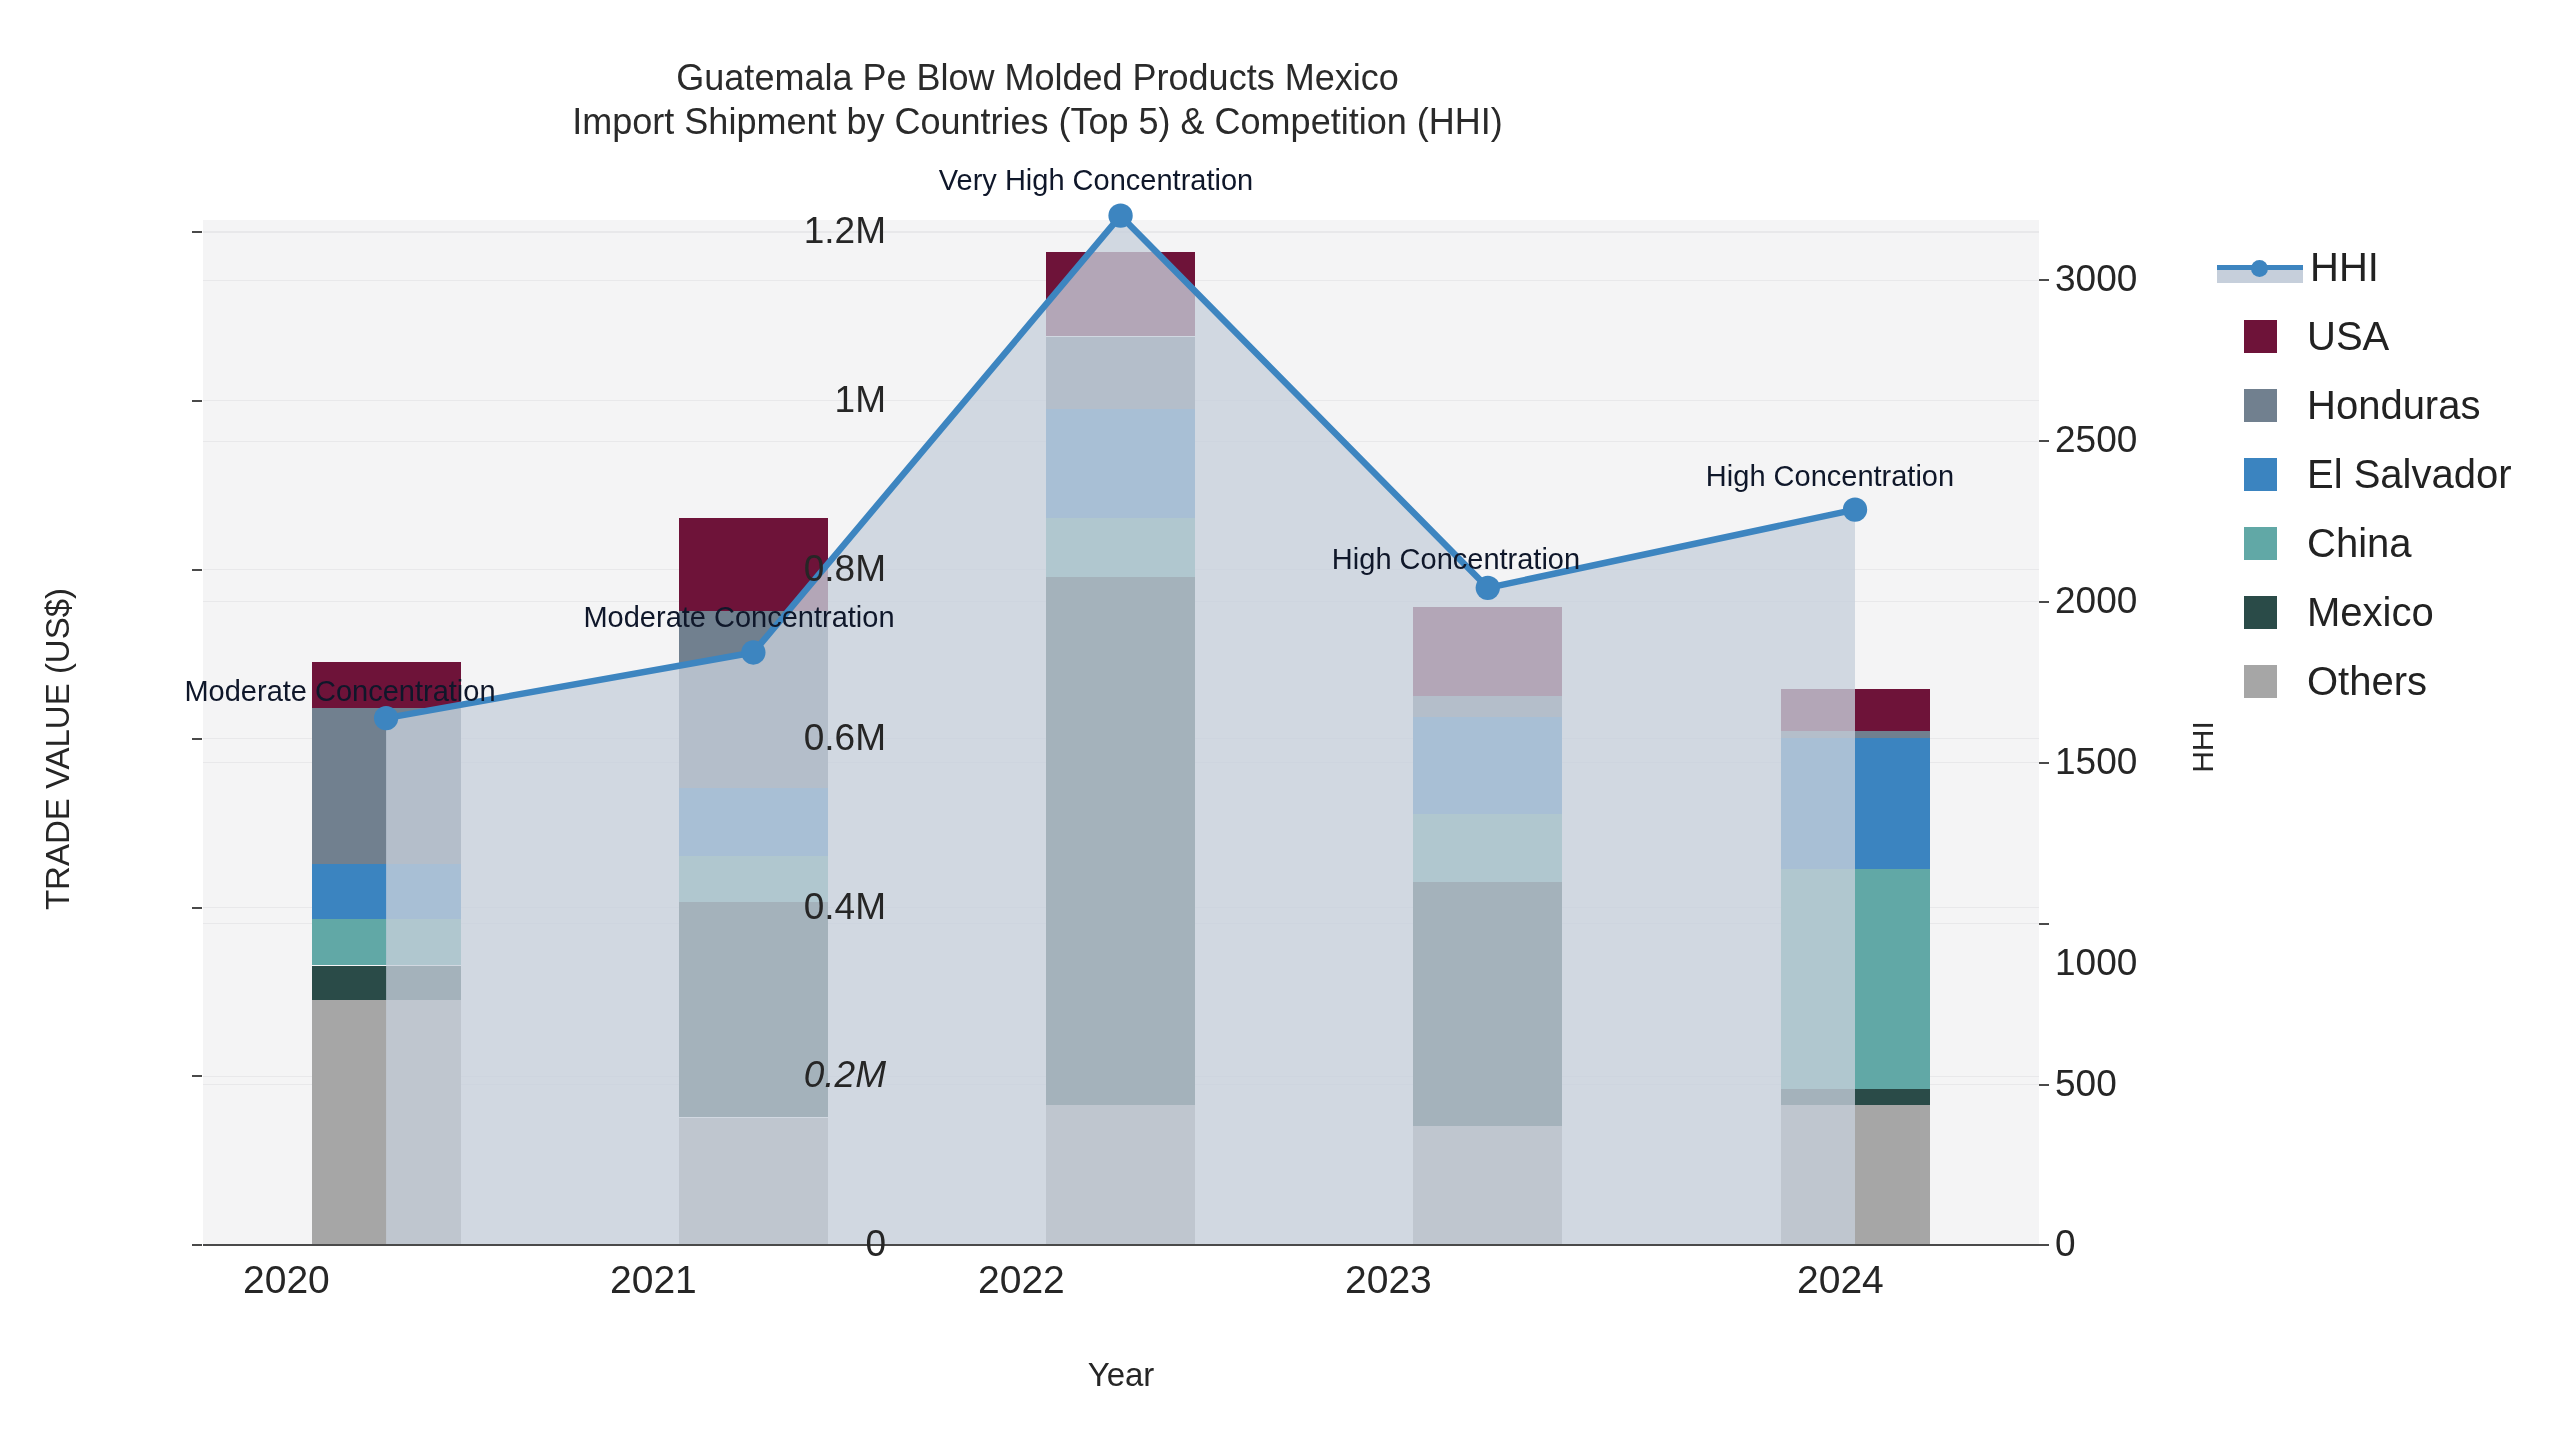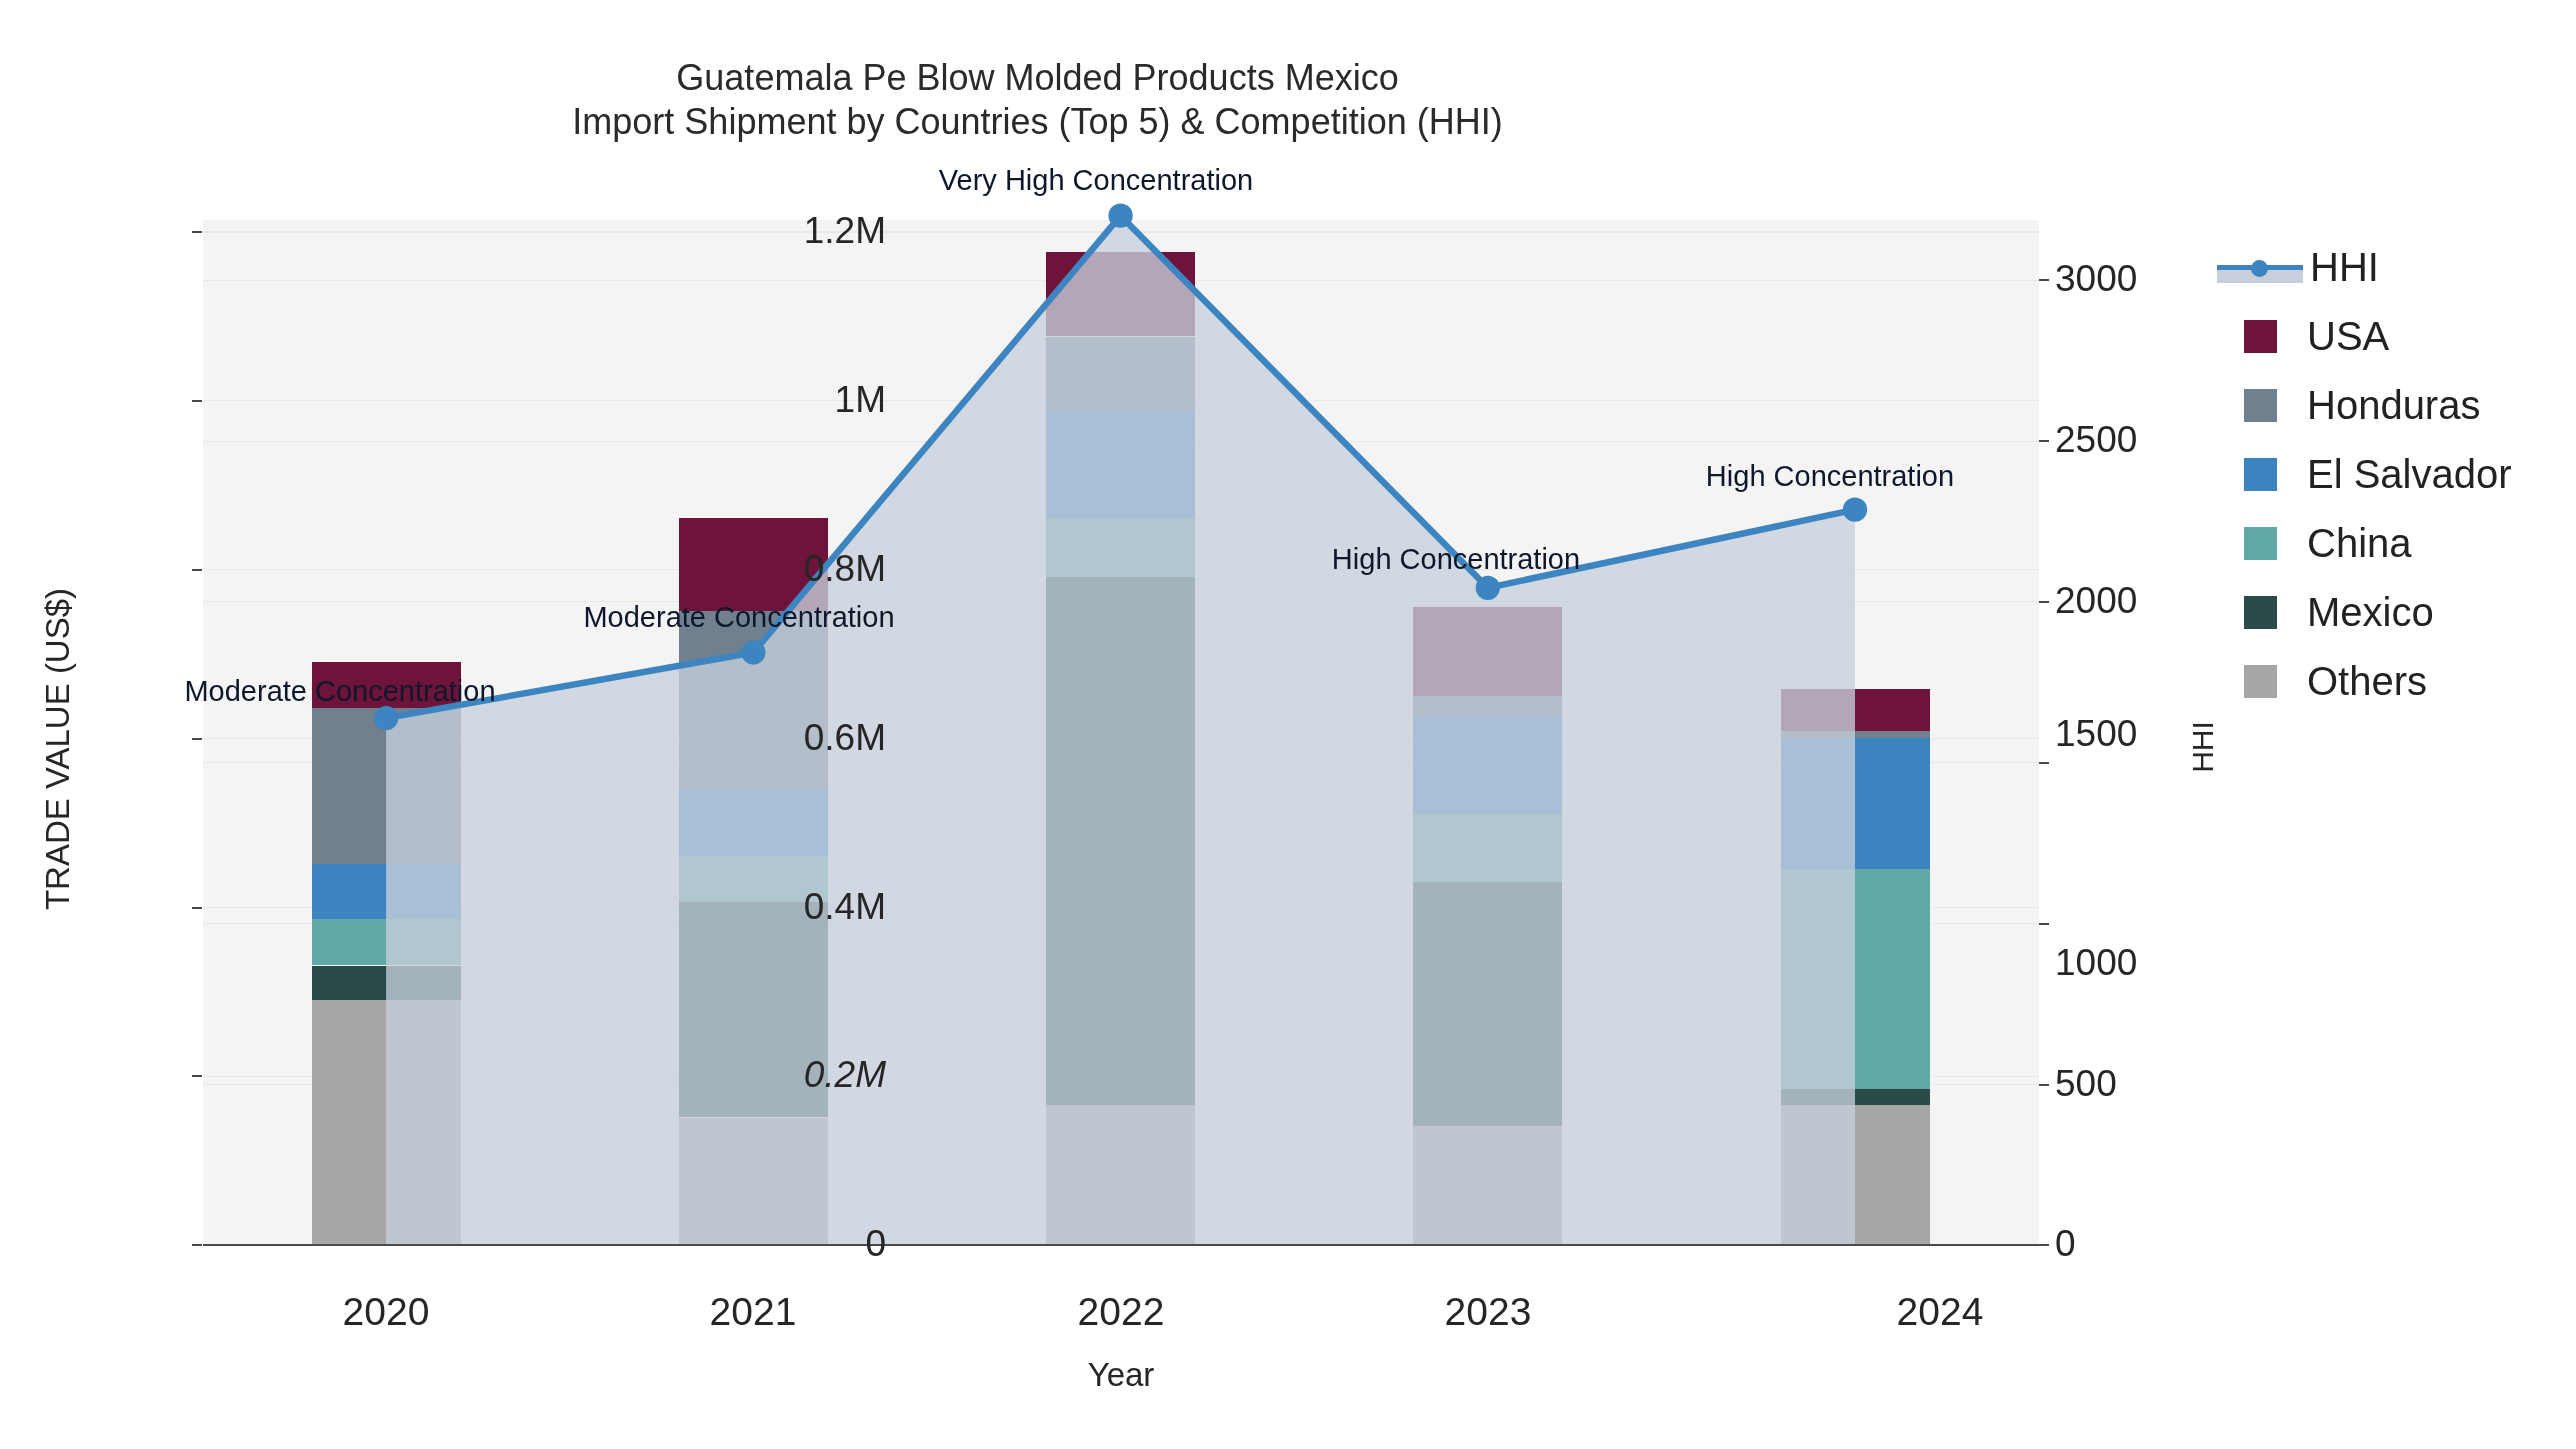--- a/index.html
+++ b/index.html
@@ -33,22 +33,22 @@
   
   .ytick-l{
     position:absolute;right:1690px;text-align:center;
     font-size:37px;color:#262626;white-space:nowrap;transform:translateY(-50%);
   }
   .ytick-r{
     position:absolute;left:2055px;text-align:left;
     font-size:37px;color:#262626;white-space:nowrap;transform:translateY(-50%);
   }
   .xtick{
-    position:absolute;top:1258px;text-align:center;width:286px;
-    font-size:39px;color:#262626;transform:translateX(-143px);margin-top:32px;
+    position:absolute;top:1258px;text-align:left;width:286px;
+    font-size:39px;color:#262626;transform:translateX(-143px);
   }
 
   
   .ylabel-left{
     position:absolute;left:-193px;top:730px;width:501px;text-align:center;
     font-size:33px;color:#262626;transform:rotate(-90deg);
   }
   .ylabel-right{
     position:absolute;left:2095px;top:730px;width:215px;text-align:center;
     font-size:30px;color:#262626;transform:rotate(-90deg);
@@ -193,21 +193,21 @@
       <div class="ytick-l" style="top: 907px;">0.4M</div>
       <div class="ytick-l" style="top: 738px;">0.6M</div>
       <div class="ytick-l" style="top: 569px;">0.8M</div>
       <div class="ytick-l" style="top: 400px;">1M</div>
       <div class="ytick-l" style="top: 231px;">1.2M</div>
     </div>
   <div id="ylabels-right">
       <div class="ytick-r" style="top: 1244px;">0</div>
       <div class="ytick-r" style="top: 1084px;">500</div>
       <div class="ytick-r" style="top: 923px; margin-top: 40px;">1000</div>
-      <div class="ytick-r" style="top: 734px;">1500</div>
+      <div class="ytick-r" style="top: 762px;">1500</div>
       <div class="ytick-r" style="top: 601px;">2000</div>
       <div class="ytick-r" style="top: 440px;">2500</div>
       <div class="ytick-r" style="top: 279px;">3000</div>
     </div>
   <div id="xlabels">
       <div class="xtick" style="left: 386px;">2020</div>
       <div class="xtick" style="left: 753px;">2021</div>
       <div class="xtick" style="left: 1121px;">2022</div>
       <div class="xtick" style="left: 1488px;">2023</div>
       <div class="xtick" style="left: 1940px;">2024</div>

